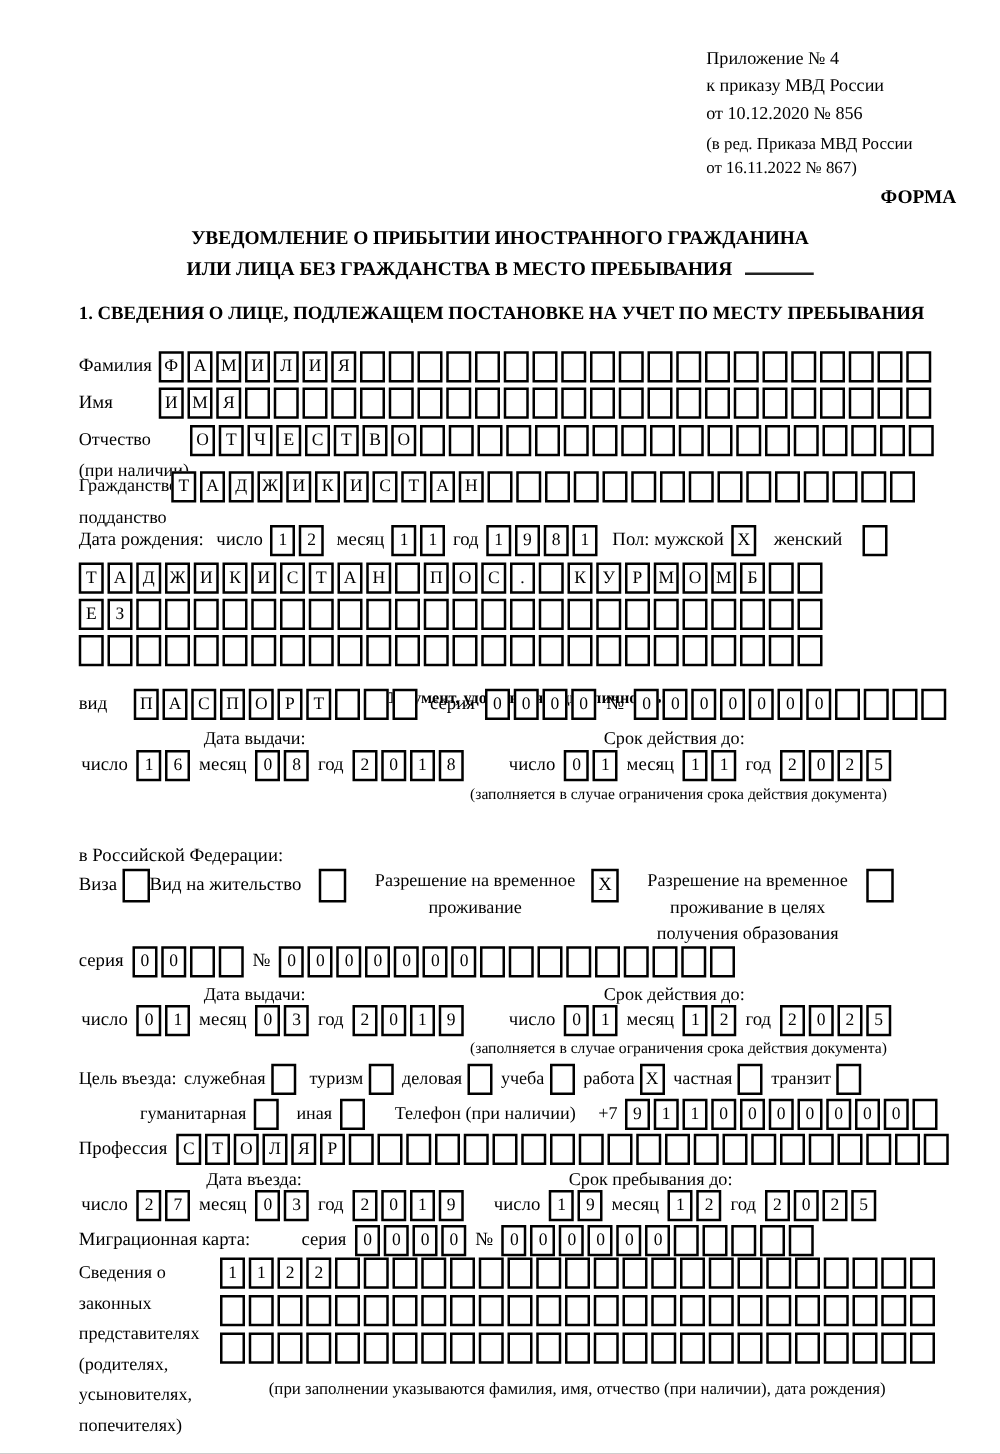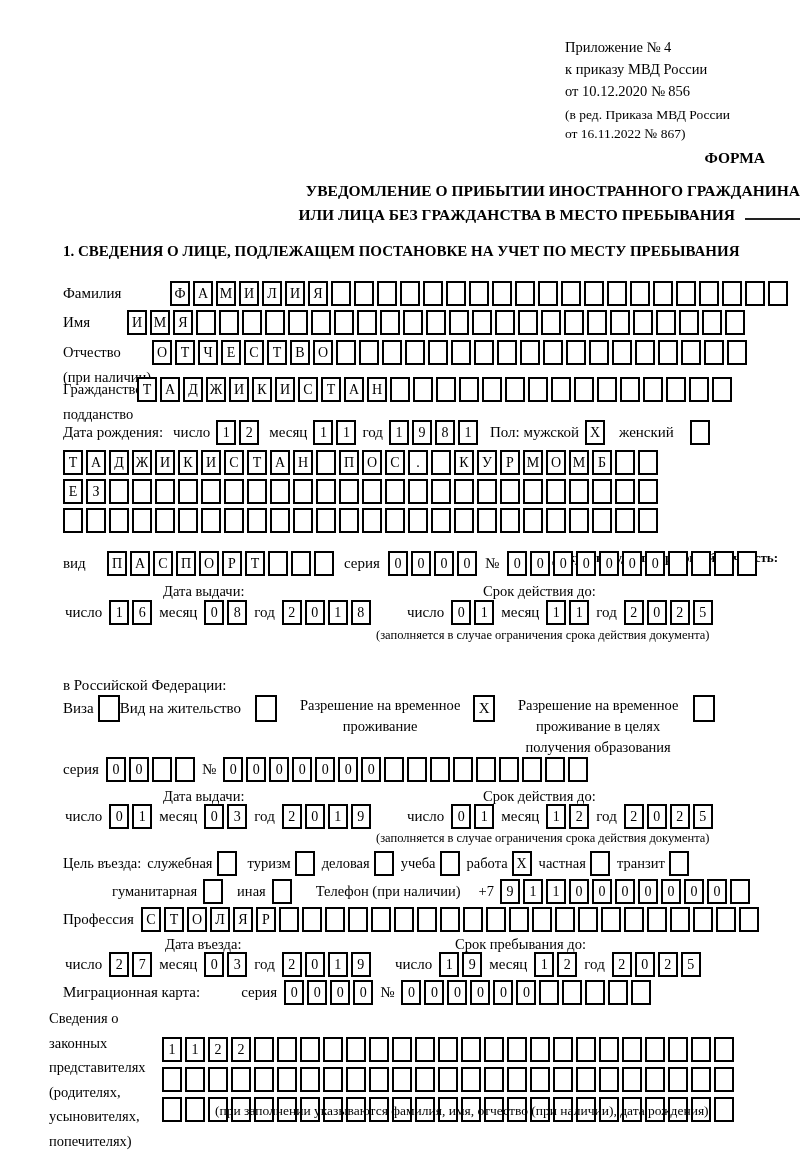--- a/index.html
+++ b/index.html
@@ -22,21 +22,21 @@
   }
   .chk {
     box-sizing:border-box; width:22px; height:27px; flex:0 0 22px;
     border:2px solid #000; background:#fff;
     display:flex; align-items:center; justify-content:center;
     font-size:15px; line-height:1;
   }
   .b { font-weight:bold; }
   .small { font-size:12.5px; }
   .lblcol { line-height:25px; font-size:14.5px; }
-  .center { text-align:right; }
+  .center { text-align:center; }
   .dg { gap:5px; }
   .dg .lab { margin:0 2px; }
   .title-underline {
     display:inline-block; width:55px; border-bottom:2px solid #222;
     height:14px; margin-left:10px;
   }
   .optlabel { font-size:14.5px; text-align:center; line-height:21px; }
 </style>
 </head>
 <body>
@@ -55,21 +55,21 @@
 
   <div class="abs b" style="left:0; right:35px; top:149px; text-align:right; font-size:15.5px;">ФОРМА</div>
 
   <div class="abs b center" style="left:0; right:0; top:182px; font-size:15.5px;">УВЕДОМЛЕНИЕ О ПРИБЫТИИ ИНОСТРАННОГО ГРАЖДАНИНА</div>
   <div class="abs b center" style="left:0; right:0; top:204px; font-size:15.5px;">
     <span>ИЛИ ЛИЦА БЕЗ ГРАЖДАНСТВА В МЕСТО ПРЕБЫВАНИЯ</span><span class="title-underline"></span>
   </div>
 
   <div class="abs b" style="left:63px; top:243px; font-size:15px;">1. СВЕДЕНИЯ О ЛИЦЕ, ПОДЛЕЖАЩЕМ ПОСТАНОВКЕ НА УЧЕТ ПО МЕСТУ ПРЕБЫВАНИЯ</div>
 
-  <div class="abs row" style="left:63px; top:281px;gap:43px;">
+  <div class="abs row" style="left:63px; top:281px;">
     <span style="width:64px;">Фамилия</span>
     <span class="boxes">
         <span class="cbox">Ф</span>
         <span class="cbox">А</span>
         <span class="cbox">М</span>
         <span class="cbox">И</span>
         <span class="cbox">Л</span>
         <span class="cbox">И</span>
         <span class="cbox">Я</span>
         <span class="cbox"></span>
@@ -614,21 +614,21 @@
         <span class="cbox">0</span>
         <span class="cbox">0</span>
         <span class="cbox"></span>
         <span class="cbox"></span>
         <span class="cbox"></span>
         <span class="cbox"></span>
         <span class="cbox"></span>
       </span>
   </div>
 
-  <div class="abs row-top" style="left:49px; top:1006px;align-items:center;">
+  <div class="abs row-top" style="left:63px; top:1006px;">
     <span class="lblcol" style="width:113px; line-height:24.5px;">
       <span>Сведения о</span><br>
       <span>законных</span><br>
       <span>представителях</span><br>
       <span>(родителях,</span><br>
       <span>усыновителях,</span><br>
       <span>попечителях)</span>
     </span>
     <span class="boxcol" style="gap:5px;">
       <span class="boxes">

